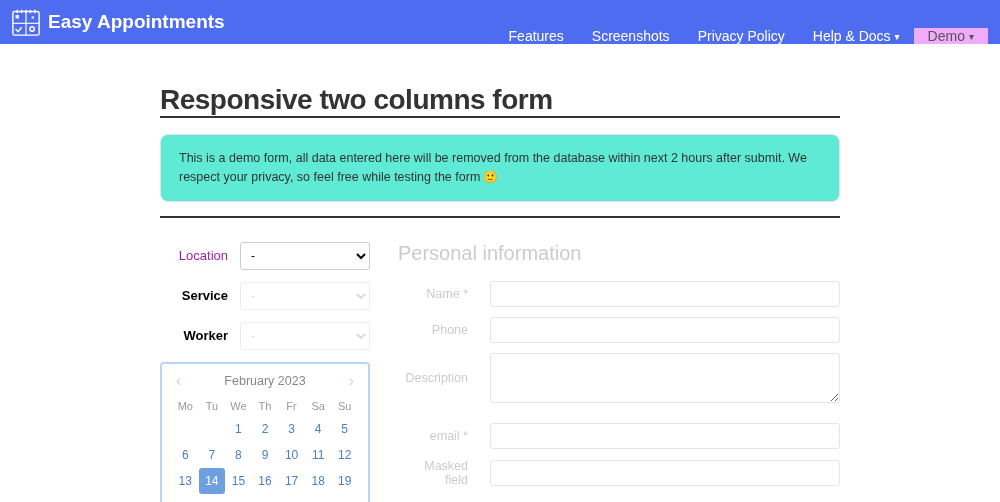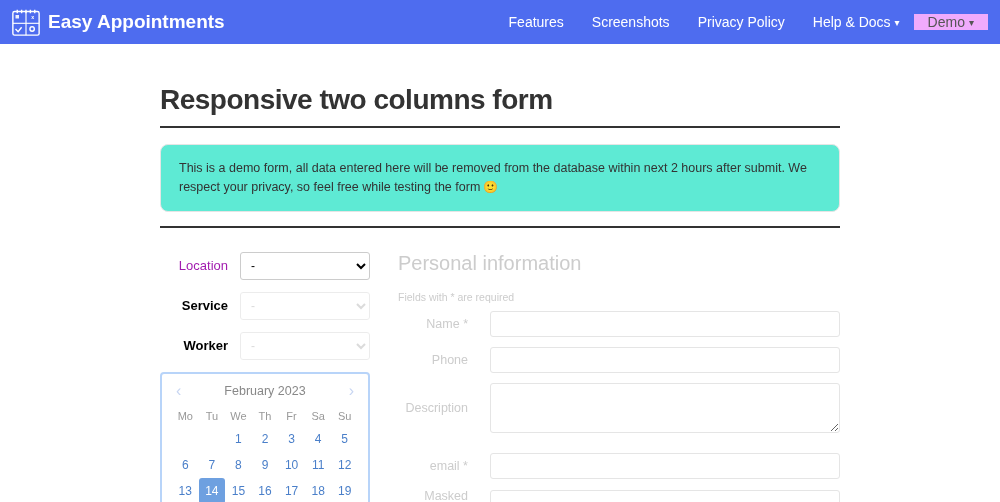--- a/index.html
+++ b/index.html
@@ -2,28 +2,28 @@
 <html><head>
 <meta charset="utf-8">
 <style>
 * { box-sizing: border-box; margin: 0; padding: 0; }
 body { font-family: -apple-system, BlinkMacSystemFont, "Segoe UI", Helvetica, Arial, sans-serif; font-size: 14px; color: #333; }
 
 
 .navbar { background: #4e6cef; height: 44px; display: flex; align-items: center; padding: 0 12px; color: #fff; }
 .brand { display: flex; align-items: center; gap: 8px; font-size: 19px; font-weight: 700; }
 .brand-logo { width: 28px; height: 28px; }
-.nav-items { margin-left: auto; display: flex; align-items: center; height: 100%; }
+.nav-items { margin-left: auto; display: flex; align-items: flex-end; height: 100%; }
 .nav-link { color: #fff; display: flex; align-items: center; padding: 0 14px; font-size: 14px; cursor: pointer; }
 .nav-link.demotab { background: #f0abfc; color: #555; }
 .caret { margin-left: 4px; font-size: 10px; }
 
 
 .container { max-width: 720px; margin: 0 auto; padding: 40px 20px 0; }
-h1 { font-size: 28px; font-weight: 600; letter-spacing: -0.5px; margin-bottom: 10px; }
+h1 { font-size: 28px; font-weight: 600; letter-spacing: -0.5px; }
 .hr-heavy { border: none; border-top: 2px solid #333; margin-bottom: 16px; }
 
 .notice { background: #5eead4; border: 1px solid #e5e5e5; border-radius: 8px; padding: 14px 18px; font-size: 12.5px; color: #333; line-height: 1.5; }
 .emoji { font-size: 12px; }
 .hr2 { border: none; border-top: 2px solid #333; margin-top: 14px; margin-bottom: 24px; }
 
 
 .form-wrap { display: flex; gap: 28px; }
 .col { flex: 1; }
 .col-left { max-width: 210px; }
@@ -146,21 +146,20 @@
             <div class="cal-day">16</div>
             <div class="cal-day">17</div>
             <div class="cal-day">18</div>
             <div class="cal-day">19</div>
           </div>
       </div>
     </div>
 
     <div class="col">
       <div class="section-title">Personal information</div>
-      <div class="subnote">Fields with * are required</div>
 
       <div class="pi-row">
         <label>Name *</label>
         <input type="text" style="">
       </div>
       <div class="pi-row">
         <label>Phone</label>
         <input type="text" style="">
       </div>
       <div class="pi-row">

